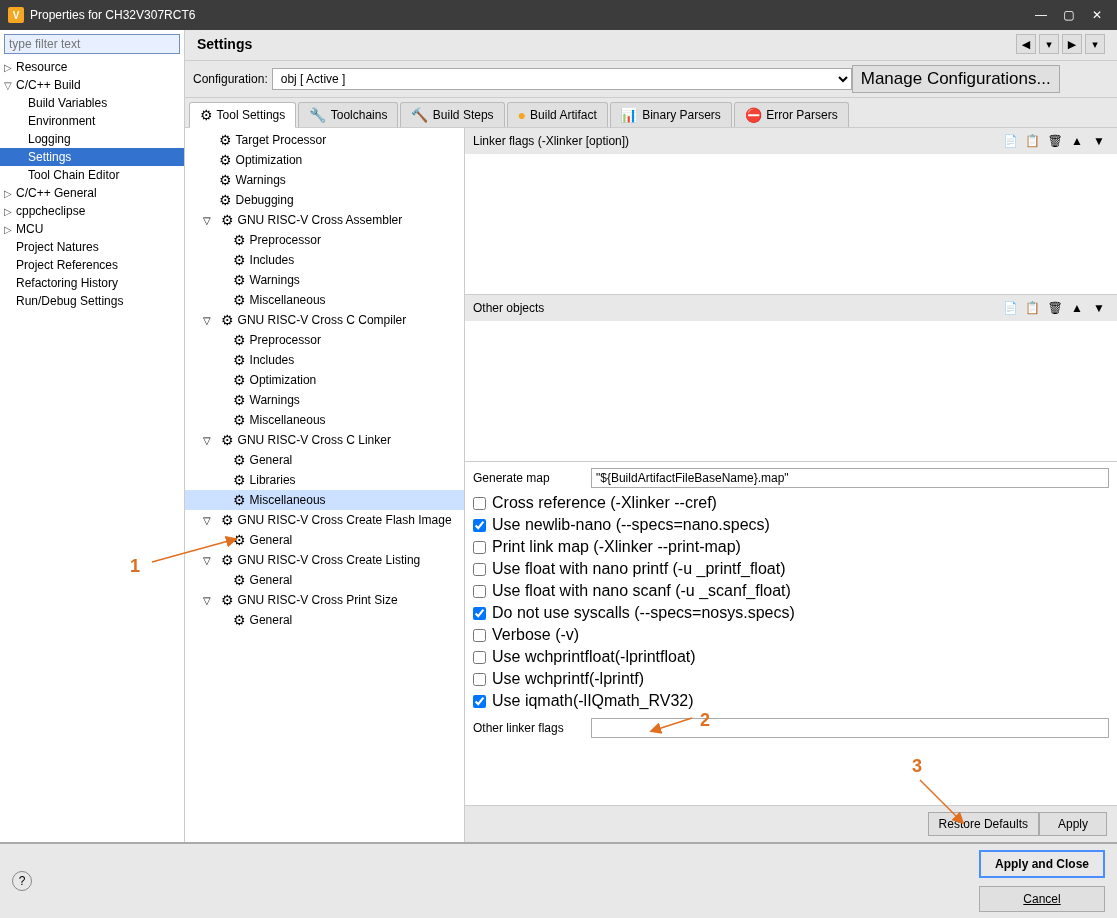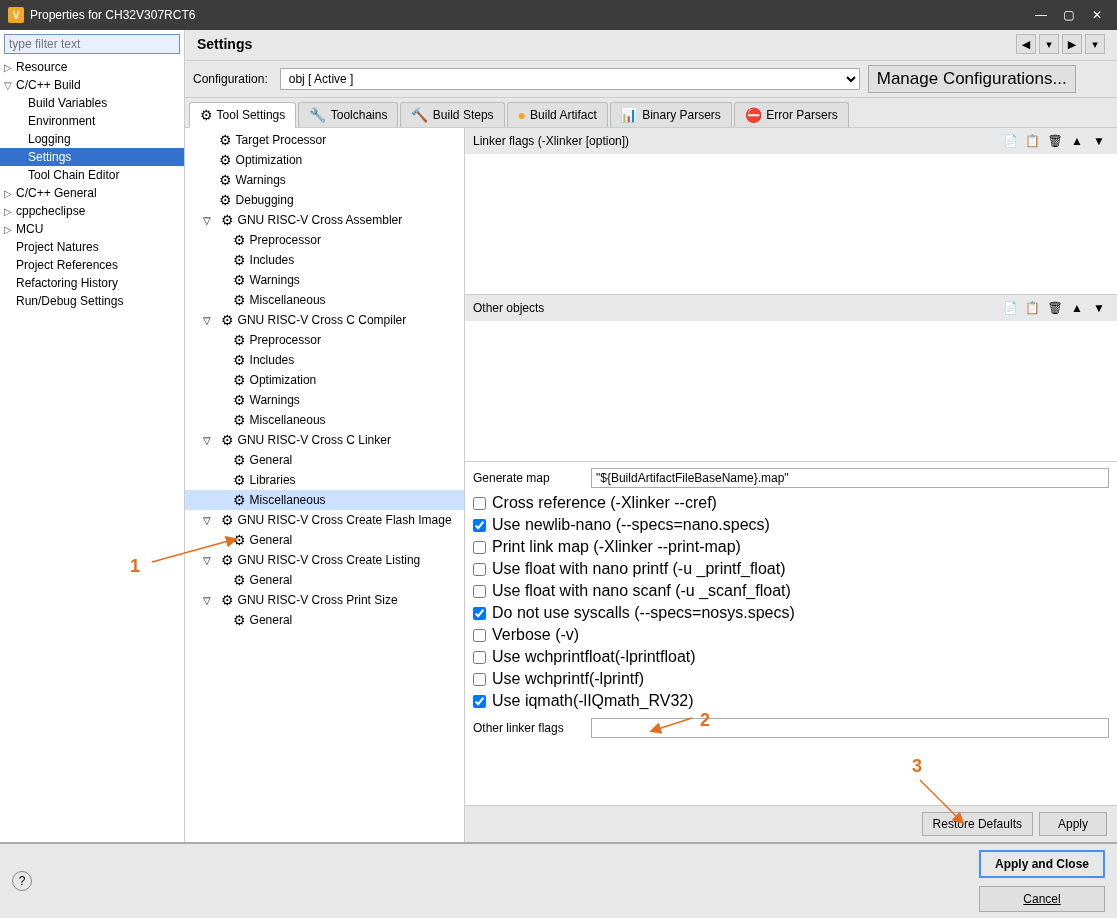--- a/index.html
+++ b/index.html
@@ -28,21 +28,21 @@
     .tree-item.selected .arrow { color: #fff; }
     .tree-indent-1 { padding-left: 16px; }
 
     
     .right-panel { flex: 1; display: flex; flex-direction: column; overflow: hidden; background: #f5f5f5; }
 
     
     .settings-header { background: #e8e8e8; padding: 6px 12px; font-size: 14px; font-weight: bold; border-bottom: 1px solid #ccc; }
 
     
-    .toolbar-area { background: #e8e8e8; padding: 4px 8px; border-bottom: 1px solid #ccc; display: flex; align-items: center; gap: 8px; }
+    .toolbar-area { background: #e8e8e8; padding: 4px 8px; border-bottom: 1px solid #ccc; display: flex; align-items: center; gap: 0; }
     .config-label { font-size: 12px; margin-right: 4px; }
     .config-select { font-size: 12px; padding: 2px 4px; border: 1px solid #aaa; background: #fff; flex: 1; max-width: 580px; }
     .manage-btn { padding: 3px 8px; font-size: 17px; border: 1px solid #aaa; background: #e0e0e0; cursor: pointer; white-space: nowrap; }
 
     
     .tabs-bar { display: flex; background: #e8e8e8; border-bottom: 1px solid #ccc; padding: 0 4px; padding-top: 4px; gap: 2px; }
     .tab { padding: 4px 10px; font-size: 12px; border: 1px solid #bbb; border-bottom: none; background: #e0e0e0; cursor: pointer; display: flex; align-items: center; gap: 4px; border-radius: 3px 3px 0 0; }
     .tab.active { background: #fff; border-bottom: 1px solid #fff; margin-bottom: -1px; }
     .tab-icon { font-size: 14px; }
 
@@ -70,21 +70,21 @@
 
     .form-area { flex: 1; overflow-y: auto; padding: 6px 8px; }
     .form-row { margin-bottom: 4px; display: flex; align-items: center; gap: 8px; }
     .form-input { flex: 1; padding: 2px 4px; border: 1px solid #aaa; font-size: 12px; }
     .checkbox-row { display: flex; align-items: center; gap: 6px; padding: 2px 0; }
     .checkbox-row input[type=checkbox] { margin: 0; }
     .checkbox-row label { font-size: 16px; }
 
     
     .bottom-bar { background: #e8e8e8; border-top: 1px solid #ccc; padding: 6px 10px; display: flex; justify-content: space-between; align-items: center; }
-    .bottom-bar-right { display: flex; gap: 6px; }
+    .bottom-bar-right { display: flex; }
     .btn-restore { padding: 4px 10px; font-size: 12px; border: 1px solid #aaa; background: #e0e0e0; cursor: pointer; }
     .btn-apply { padding: 4px 18px; font-size: 12px; border: 1px solid #aaa; background: #e0e0e0; cursor: pointer; }
 
     
     .footer { background: #e8e8e8; border-top: 2px solid #aaa; padding: 6px 12px; display: flex; justify-content: space-between; align-items: center; }
     .footer-left { display: flex; align-items: center; }
     .help-icon { width: 20px; height: 20px; border: 1px solid #888; border-radius: 50%; display: flex; align-items: center; justify-content: center; font-size: 12px; cursor: pointer; }
     .footer-right { display: flex; gap: 8px; flex-direction: column; }
     .btn-apply-close { padding: 5px 14px; font-size: 12px; border: 2px solid #4a8fff; background: #e8e8e8; cursor: pointer; font-weight: bold; }
     .btn-cancel { padding: 5px 14px; font-size: 12px; border: 1px solid #aaa; background: #e0e0e0; cursor: pointer; text-decoration: underline; }

